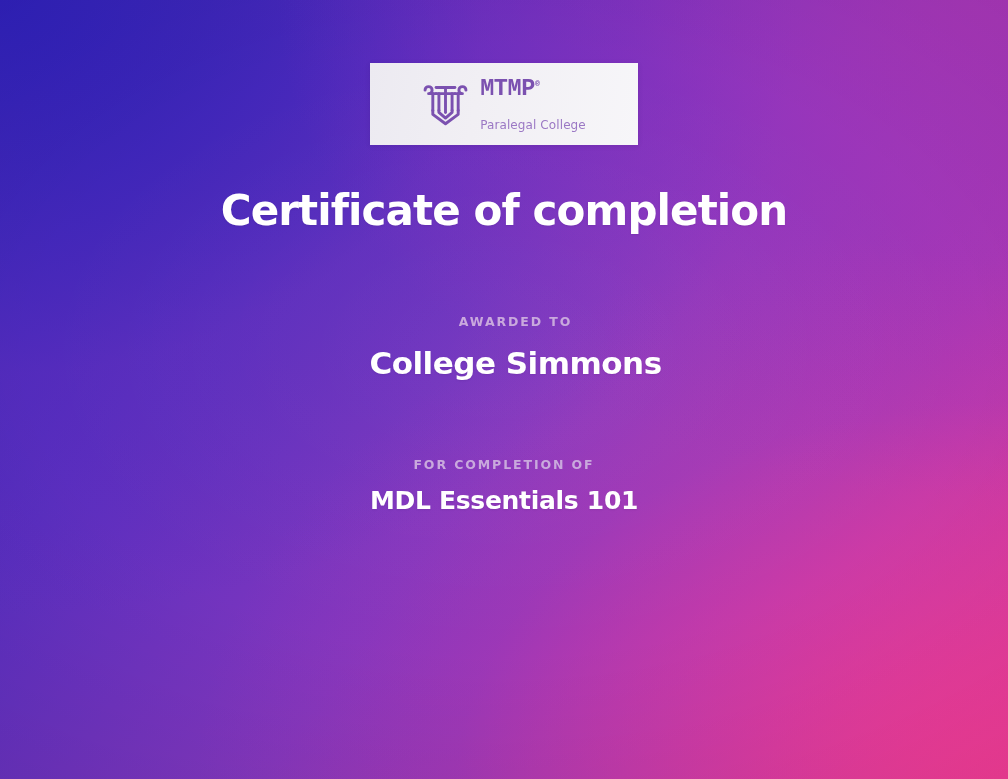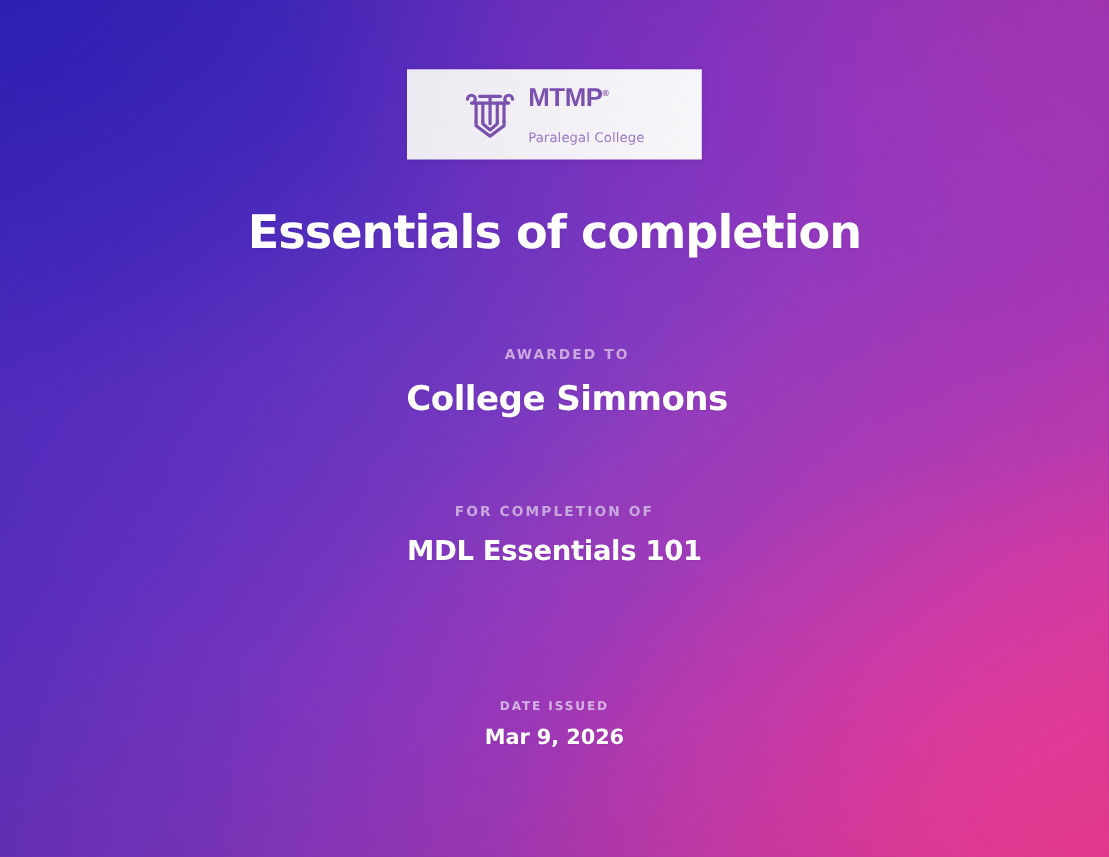--- a/index.html
+++ b/index.html
@@ -54,21 +54,21 @@
     gap:11px;
     padding:0 14px;
     box-shadow:0 1px 5px rgba(30,10,70,0.12);
   }
 
   .logo-mark { width:47px; height:46px; flex:0 0 auto; display:block; }
 
   .logo-text { display:flex; flex-direction:column; justify-content:center; line-height:1; }
 
   .logo-wordmark {
-    font-family:Liberation Sans, sans-serif;
+    font-family:Liberation Mono, monospace;
     font-weight:700;
     font-size:23.5px;
     letter-spacing:-0.4px;
     color:#7b51b0;
     position:relative;
     display:inline-block;
   }
   .logo-reg {
     font-size:8px;
     vertical-align:super;
@@ -160,30 +160,26 @@
       </g>
     </svg>
 
     <div class="logo-text">
       <div class="logo-wordmark"><span>MTMP</span><span class="logo-reg">®</span></div>
       <div class="logo-sub">Paralegal College</div>
     </div>
 
   </div>
 
-  <h1 class="cert-title">Essentials of completion</h1>
+  <h1 class="cert-title">Certificate of completion</h1>
 
   <div class="block block-awarded">
     <div class="eyebrow">AWARDED TO</div>
     <div class="value value-name">College Simmons</div>
   </div>
 
   <div class="block block-course">
     <div class="eyebrow">FOR COMPLETION OF</div>
     <div class="value value-course">MDL Essentials 101</div>
   </div>
 
-  <div class="block block-date">
-    <div class="eyebrow">DATE ISSUED</div>
-    <div class="value value-date">Mar 9, 2026</div>
-  </div>
 
 </div>
 
 </body></html>

